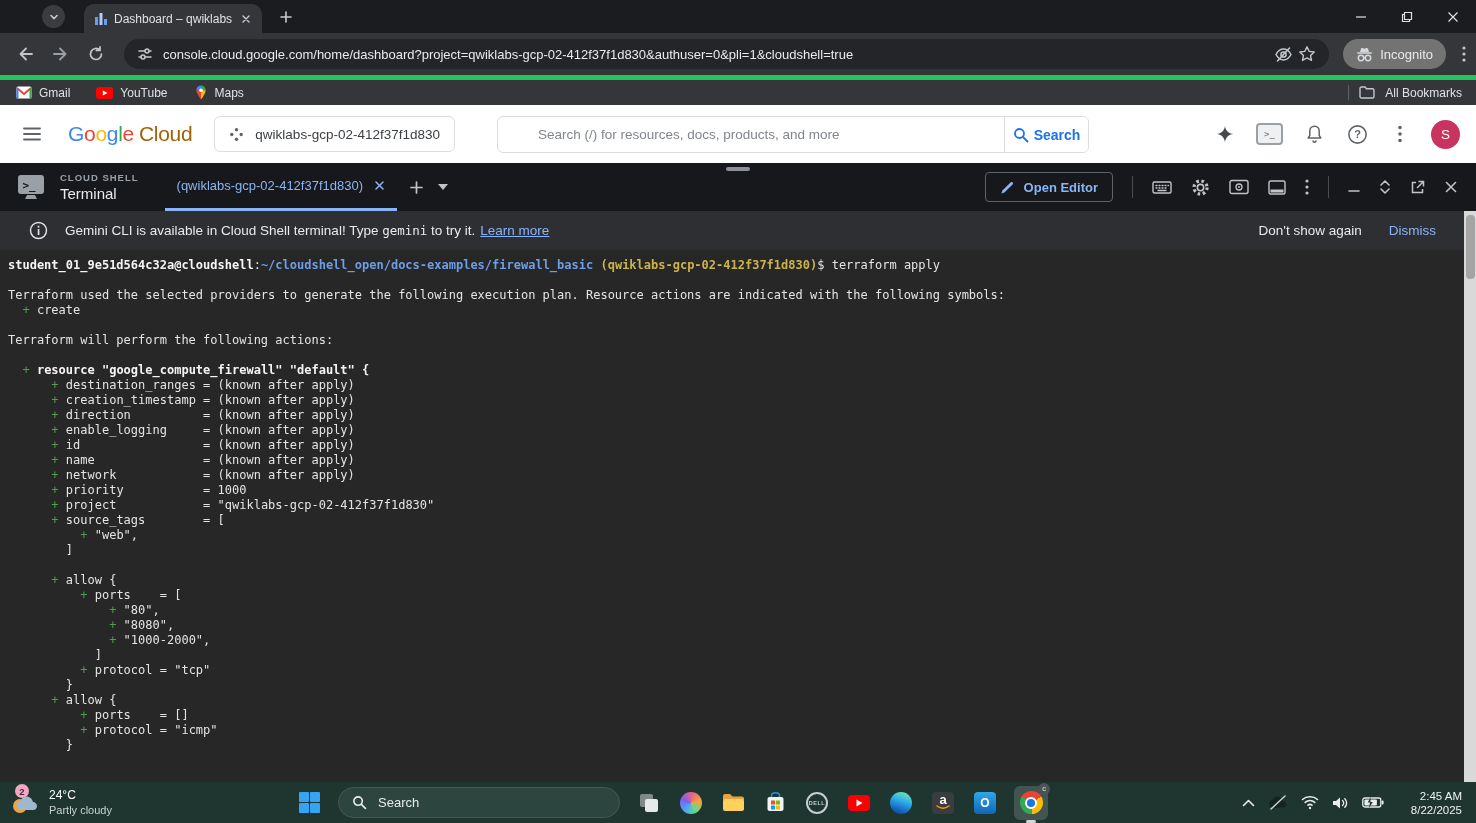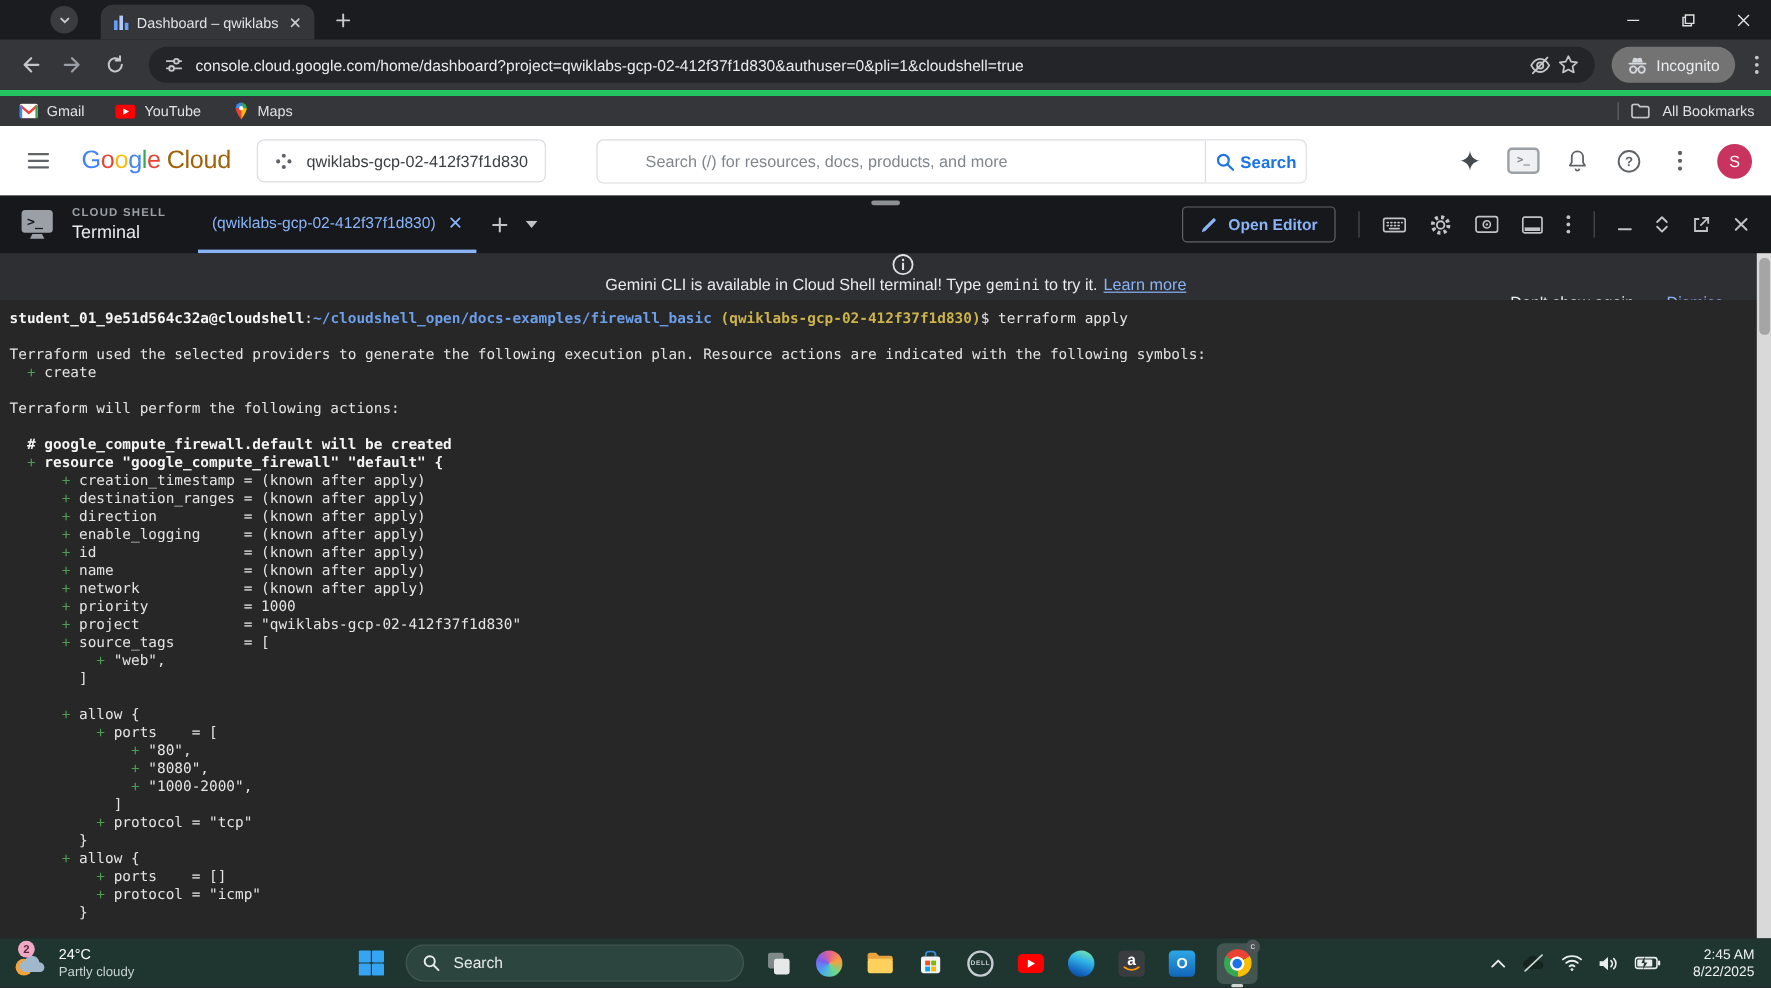--- a/index.html
+++ b/index.html
@@ -59,21 +59,21 @@
   .cs-title { font-size:15px; color:#e8eaed; margin-top:2px; }
   .cs-tab { margin-left:26px; height:48px; display:flex; align-items:center; gap:11px; padding:0 12px; border-bottom:3px solid #8ab4f8; color:#8ab4f8; font-size:13px; cursor:pointer; }
   .cs-plus { margin-left:12px; cursor:pointer; }
   .cs-caret { margin-left:14px; cursor:pointer; }
   .cs-right { margin-left:auto; margin-right:18px; display:flex; align-items:center; gap:19px; }
   .open-editor { height:30px; border:1px solid #5f6368; border-radius:4px; display:flex; align-items:center; gap:9px; padding:0 14px; color:#8ab4f8; font-size:13px; font-weight:bold; cursor:pointer; background:transparent; }
   .vdiv { width:1px; height:22px; background:#4a4d51; }
   .csi { display:flex; align-items:center; justify-content:center; cursor:pointer; }
 
   
-  .notice { position:absolute; top:211px; left:0; width:100%; height:39px; background:#2d2f33; display:flex; align-items:center; color:#e8eaed; font-size:13.5px;flex-direction:column; }
+  .notice { position:absolute; top:211px; left:0; width:100%; height:39px; background:#2d2f33; display:flex; align-items:center; color:#e8eaed; font-size:13.5px; }
   .notice .info-ic { margin-left:29px; }
   .notice .ntext { margin-left:17px; }
   .notice code { font-family:"DejaVu Sans Mono",monospace; font-size:12.5px; }
   .learn { color:#8ab4f8; text-decoration:underline; margin-left:5px; cursor:pointer; }
   .notice-right { margin-left:auto; margin-right:40px; display:flex; gap:27px; }
   .dont-show { cursor:pointer; }
   .dismiss { color:#8ab4f8; cursor:pointer; }
 
   
   .terminal { position:absolute; top:250px; left:0; width:1464px; height:532px; background:#272727; padding:8px 0 0 8px; font-family:"DejaVu Sans Mono",monospace; font-size:12px; line-height:15px; color:#e4e4e4; }
@@ -454,24 +454,23 @@
 
   <div class="terminal">
     <div id="term-out">
         <div class="tl"><span class="seg-B">student_01_9e51d564c32a@cloudshell</span><span class="seg-p">:</span><span class="seg-blu">~/cloudshell_open/docs-examples/firewall_basic</span><span class="seg-p"> </span><span class="seg-yel">(qwiklabs-gcp-02-412f37f1d830)</span><span class="seg-p">$ terraform apply</span></div>
         <div class="tl">&nbsp;</div>
         <div class="tl"><span class="seg-p">Terraform used the selected providers to generate the following execution plan. Resource actions are indicated with the following symbols:</span></div>
         <div class="tl"><span class="seg-p">  </span><span class="seg-grn">+</span><span class="seg-p"> create</span></div>
         <div class="tl">&nbsp;</div>
         <div class="tl"><span class="seg-p">Terraform will perform the following actions:</span></div>
         <div class="tl">&nbsp;</div>
-        <div class="tl"><span class="seg-B">  # google_compute_firewall.default will be created</span></div>
         <div class="tl"><span class="seg-p">  </span><span class="seg-grn">+</span><span class="seg-B"> resource "google_compute_firewall" "default" {</span></div>
+        <div class="tl"><span class="seg-p">      </span><span class="seg-grn">+</span><span class="seg-p"> destination_ranges = (known after apply)</span></div>
         <div class="tl"><span class="seg-p">      </span><span class="seg-grn">+</span><span class="seg-p"> creation_timestamp = (known after apply)</span></div>
-        <div class="tl"><span class="seg-p">      </span><span class="seg-grn">+</span><span class="seg-p"> destination_ranges = (known after apply)</span></div>
         <div class="tl"><span class="seg-p">      </span><span class="seg-grn">+</span><span class="seg-p"> direction          = (known after apply)</span></div>
         <div class="tl"><span class="seg-p">      </span><span class="seg-grn">+</span><span class="seg-p"> enable_logging     = (known after apply)</span></div>
         <div class="tl"><span class="seg-p">      </span><span class="seg-grn">+</span><span class="seg-p"> id                 = (known after apply)</span></div>
         <div class="tl"><span class="seg-p">      </span><span class="seg-grn">+</span><span class="seg-p"> name               = (known after apply)</span></div>
         <div class="tl"><span class="seg-p">      </span><span class="seg-grn">+</span><span class="seg-p"> network            = (known after apply)</span></div>
         <div class="tl"><span class="seg-p">      </span><span class="seg-grn">+</span><span class="seg-p"> priority           = 1000</span></div>
         <div class="tl"><span class="seg-p">      </span><span class="seg-grn">+</span><span class="seg-p"> project            = "qwiklabs-gcp-02-412f37f1d830"</span></div>
         <div class="tl"><span class="seg-p">      </span><span class="seg-grn">+</span><span class="seg-p"> source_tags        = [</span></div>
         <div class="tl"><span class="seg-p">          </span><span class="seg-grn">+</span><span class="seg-p"> "web",</span></div>
         <div class="tl"><span class="seg-p">        ]</span></div>

